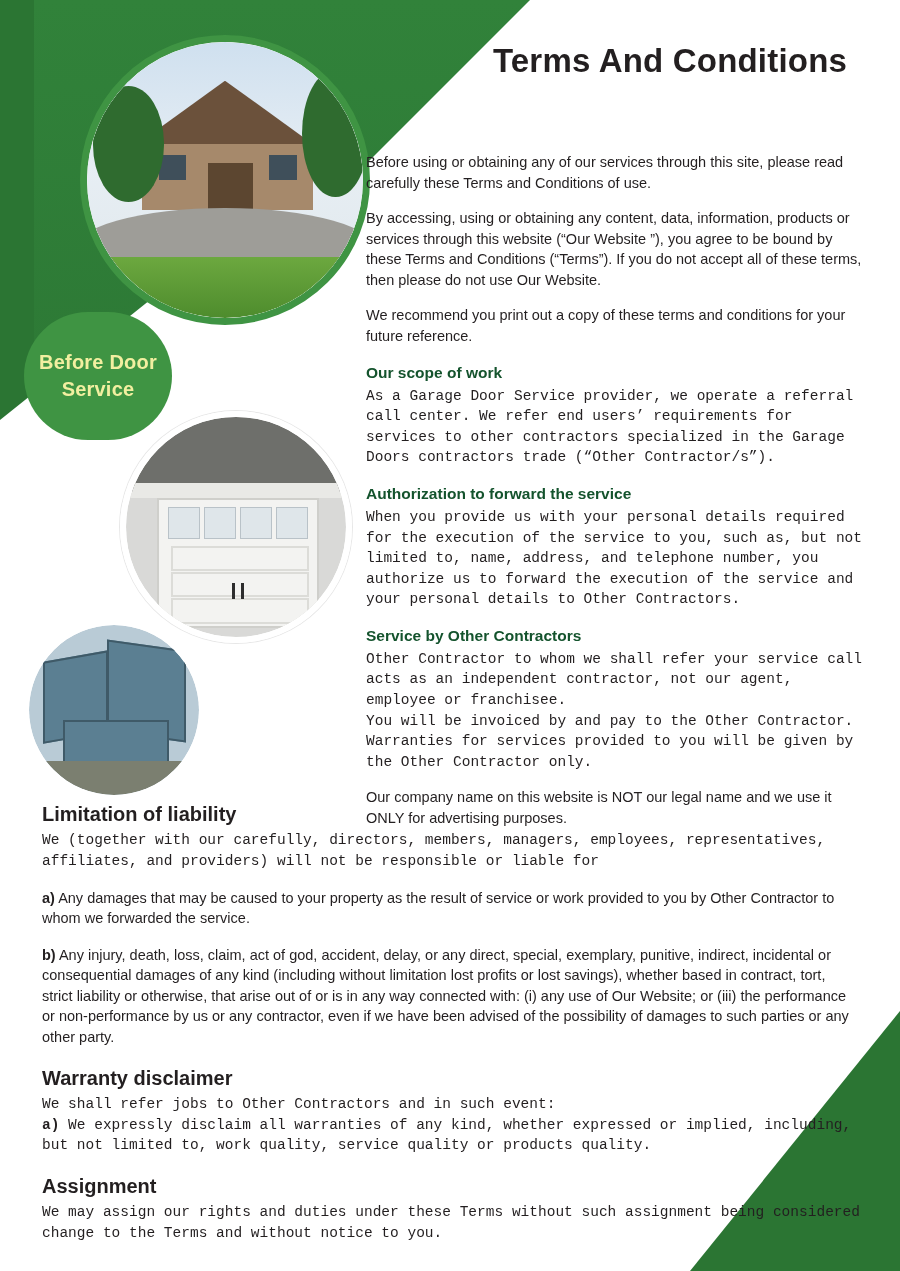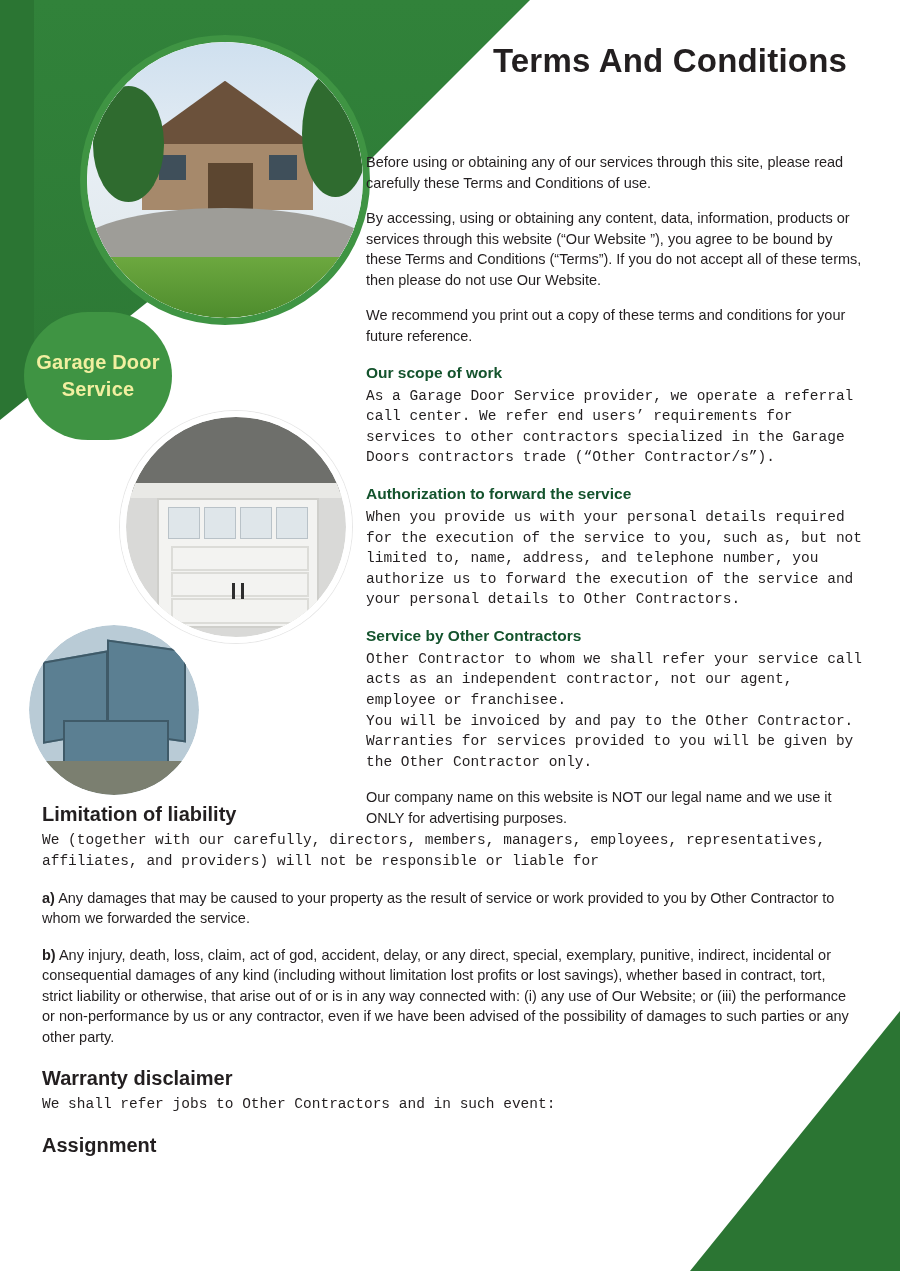--- a/index.html
+++ b/index.html
@@ -298,21 +298,21 @@
   <div class="circle-inner">
     <div class="m-sky"></div>
     <div class="m-glass" style="left:8%;top:18%;width:36%;height:46%;transform:skewY(-10deg);"></div>
     <div class="m-glass" style="left:46%;top:12%;width:44%;height:52%;transform:skewY(8deg);"></div>
     <div class="m-glass" style="left:20%;top:56%;width:60%;height:26%;"></div>
     <div class="m-ground"></div>
   </div>
 </div>
 
 <div id="brand-badge">
-  <div class="badge-text">Garage Door Service</div>
+  <div class="badge-text">Before Door Service</div>
 </div>
 
 <div id="page-title">Terms And Conditions</div>
 
 <div id="right-column">
   <p>Before using or obtaining any of our services through this site, please read carefully these Terms and Conditions of use.</p>
   <p>By accessing, using or obtaining any content, data, information, products or services through this website (“Our Website ”), you agree to be bound by these Terms and Conditions (“Terms”). If you do not accept all of these terms, then please do not use Our Website.</p>
   <p>We recommend you print out a copy of these terms and conditions for your future reference.</p>
 
   <div class="block">
@@ -341,18 +341,20 @@
     <p>We (together with our carefully, directors, members, managers, employees, representatives, affiliates, and providers) will not be responsible or liable for</p>
   </div>
 
   <p><b>a)</b><span> Any damages that may be caused to your property as the result of service or work provided to you by Other Contractor to whom we forwarded the service.</span></p>
 
   <p><b>b)</b><span> Any injury, death, loss, claim, act of god, accident, delay, or any direct, special, exemplary, punitive, indirect, incidental or consequential damages of any kind (including without limitation lost profits or lost savings), whether based in contract, tort, strict liability or otherwise, that arise out of or is in any way connected with: (i) any use of Our Website; or (iii) the performance or non-performance by us or any contractor, even if we have been advised of the possibility of damages to such parties or any other party.</span></p>
 
   <div class="block">
     <h3>Warranty disclaimer</h3>
     <p>We shall refer jobs to Other Contractors and in such event:</p>
+    <p><b>a)</b><span> We expressly disclaim all warranties of any kind, whether expressed or implied, including, but not limited to, work quality, service quality or products quality.</span></p>
   </div>
 
   <div class="block">
     <h3>Assignment</h3>
+    <p>We may assign our rights and duties under these Terms without such assignment being considered change to the Terms and without notice to you.</p>
   </div>
 </div>
 
 </body></html>

